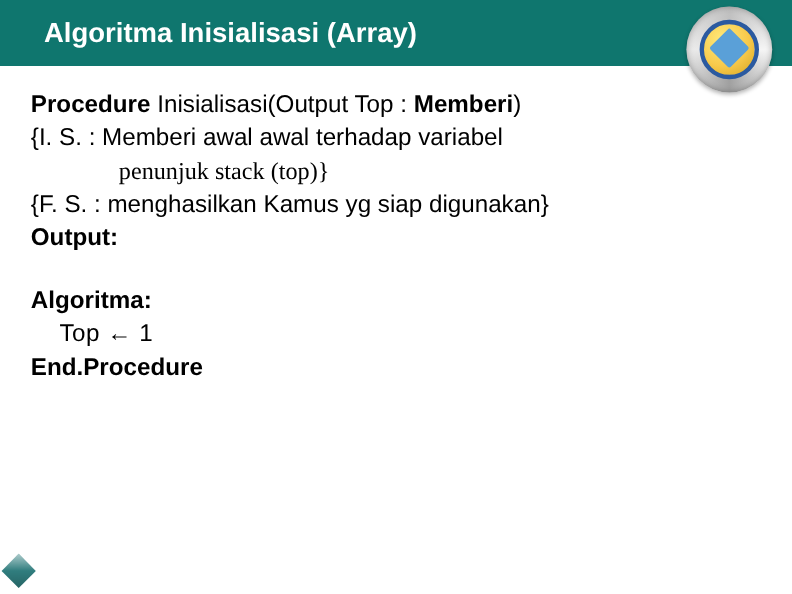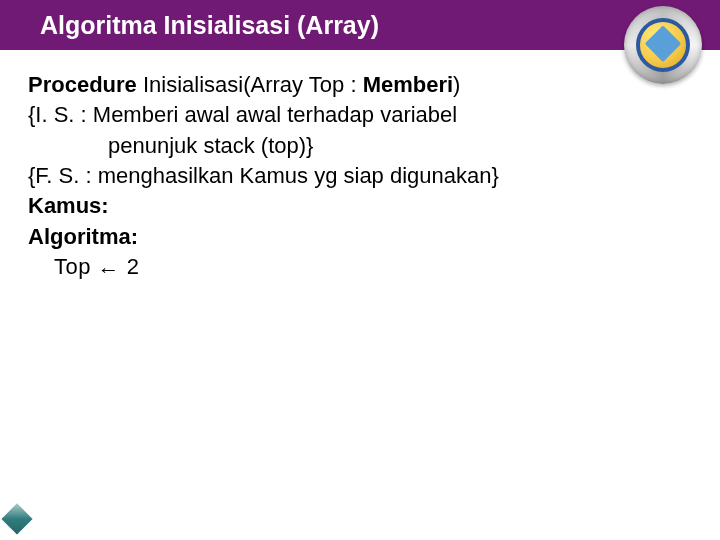--- a/index.html
+++ b/index.html
@@ -5,22 +5,22 @@
   * { margin: 0; padding: 0; box-sizing: border-box; }
   body {
     width: 720px;
     height: 540px;
     font-family: Verdana, Geneva, sans-serif;
     background: #ffffff;
     position: relative;
     overflow: hidden;
   }
   .header {
-    background: #701a75;
-    height: 50px;
+    background: #0f766e;
+    height: 60px;
     display: flex;
     align-items: center;
     padding-left: 40px;
     position: relative;
   }
   .header-title {
     color: #ffffff;
     font-size: 25px;
     font-weight: bold;
   }
@@ -65,22 +65,22 @@
     transform: translate(-50%,-55%) rotate(45deg);
   }
   .content {
     padding: 20px 28px 0 28px;
     font-size: 22px;
     line-height: 1.38;
     color: #000;
   }
   .u { }
   .b { font-weight: bold; }
-  .indent1 { padding-left: 80px; }
-  .block2 { }
+  .indent1 { padding-left: 80px; font-family: Liberation Serif, serif; }
+  .block2 { margin-top: 26px; }
   .algo-line { padding-left: 26px; letter-spacing: 0.5px; }
   .corner-diamond {
     position: absolute;
     left: 6px;
     bottom: 10px;
     width: 22px;
     height: 22px;
     transform: rotate(45deg);
     background: #307d7e;
   }
@@ -99,28 +99,29 @@
 </div>
 
 <div class="logo-container">
   <div class="logo-ring">
     <div class="logo-inner"></div>
   </div>
 </div>
 
 <div class="content">
   <div>
-    <span class="b u">Procedure</span><span> Inisialisasi(</span><span class="u">Array</span><span>  Top : </span><span class="b u">Memberi</span><span>)</span>
+    <span class="b u">Procedure</span><span> Inisialisasi(</span><span class="u">Output</span><span>  Top : </span><span class="b u">Memberi</span><span>)</span>
   </div>
   <div>{I. S. : Memberi awal awal terhadap variabel</div>
   <div class="indent1">penunjuk stack (top)}</div>
   <div>{F. S. : menghasilkan Kamus yg siap digunakan}</div>
-  <div class="b u">Kamus:</div>
+  <div class="b u">Output:</div>
 
   <div class="block2">
     <div>
       <span class="b u">Algoritma</span><span class="b">:</span>
     </div>
-    <div class="algo-line">Top  ←  2</div>
+    <div class="algo-line">Top  ←  1</div>
+    <div class="b">End.Procedure</div>
   </div>
 </div>
 
 <div class="corner-diamond"></div>
 
 </body></html>

